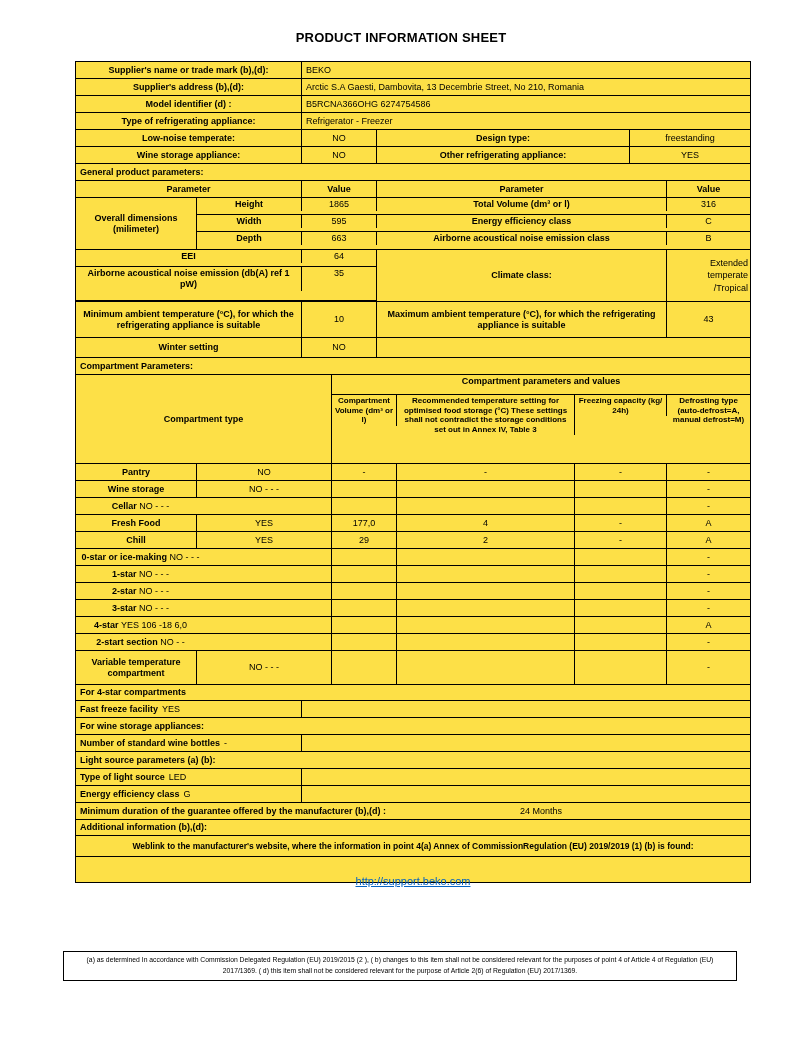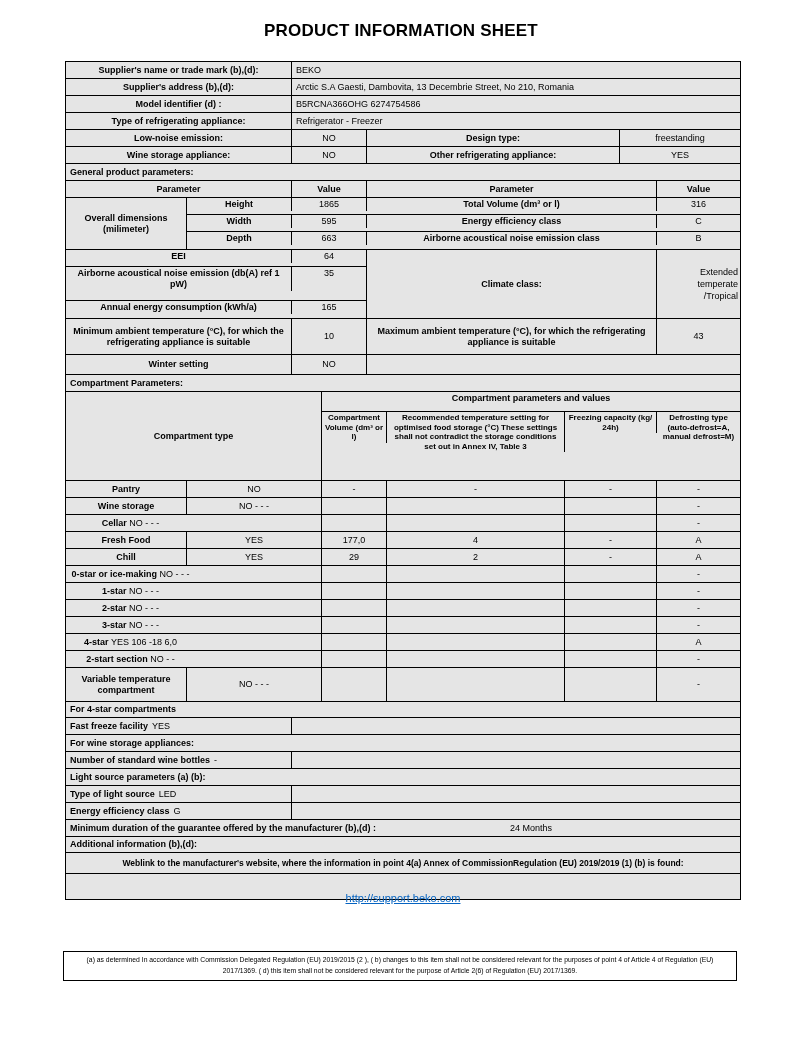--- a/index.html
+++ b/index.html
@@ -1,24 +1,24 @@
 <!DOCTYPE html>
 <html><head>
 <meta charset="utf-8">
 <style>
   html,body { margin:0; padding:0; background:#ffffff; }
   body {
     width:802px; height:1037px; position:relative;
     font-family:"Liberation Sans", sans-serif; color:#000; font-size:9px;
   }
   .title {
-    position:absolute; top:21px; left:0; width:802px; text-align:center;
-    font-size:17px; font-weight:bold; letter-spacing:.2px;
+    position:absolute; top:30px; left:0; width:802px; text-align:center;
+    font-size:13px; font-weight:bold; letter-spacing:.2px;
   }
-  .sheet { position:absolute; left:65px; top:61px; width:674px; border:1px solid #000; background:#e5e5e5; }
+  .sheet { position:absolute; left:75px; top:61px; width:674px; border:1px solid #000; background:#fde047; }
   .r  { display:flex; align-items:stretch; border-bottom:1px solid #000; box-sizing:border-box; }
   .r.nb { border-bottom:none; }
   .sr { display:flex; align-items:flex-start; border-bottom:1px solid #000; box-sizing:border-box; }
   .sr.nb { border-bottom:none; }
   .col { display:flex; flex-direction:column; box-sizing:border-box; }
   .c {
     display:flex; align-items:center; justify-content:center; text-align:center;
     padding:1px 2px; box-sizing:border-box; border-right:1px solid #000; line-height:1.2; min-width:0;
   }
   .c.last { border-right:none; }
@@ -63,21 +63,21 @@
   </div>
   <div class="r h17">
     <div class="c w226 b">Model identifier (d) :</div>
     <div class="c cl f1 last">B5RCNA366OHG 6274754586</div>
   </div>
   <div class="r h17">
     <div class="c w226 b">Type of refrigerating appliance:</div>
     <div class="c cl f1 last">Refrigerator - Freezer</div>
   </div>
   <div class="r h17">
-    <div class="c w226 b">Low-noise emission:</div>
+    <div class="c w226 b">Low-noise temperate:</div>
     <div class="c w75">NO</div>
     <div class="c w253 b">Design type:</div>
     <div class="c f1 last">freestanding</div>
   </div>
   <div class="r h17">
     <div class="c w226 b">Wine storage appliance:</div>
     <div class="c w75">NO</div>
     <div class="c w253 b">Other refrigerating appliance:</div>
     <div class="c f1 last">YES</div>
   </div>
@@ -119,24 +119,20 @@
   <div class="r">
     <div class="col w301 brr">
       <div class="sr h17">
         <div class="c w226 b">EEI</div>
         <div class="c f1 last">64</div>
       </div>
       <div class="sr h34">
         <div class="c w226 b">Airborne acoustical noise emission (db(A) ref 1 pW)</div>
         <div class="c f1 last">35</div>
       </div>
-      <div class="sr nb h17">
-        <div class="c w226 b">Annual energy consumption (kWh/a)</div>
-        <div class="c f1 last">165</div>
-      </div>
     </div>
     <div class="c w290 b">Climate class:</div>
     <div class="c cl f1 last climval">Extended temperate /Tropical</div>
   </div>
 
   <div class="r h36">
     <div class="c w226 b">Minimum ambient temperature (°C), for which the refrigerating appliance is suitable</div>
     <div class="c w75">10</div>
     <div class="c w290 b">Maximum ambient temperature (°C), for  which the refrigerating appliance is suitable</div>
     <div class="c f1 last">43</div>

